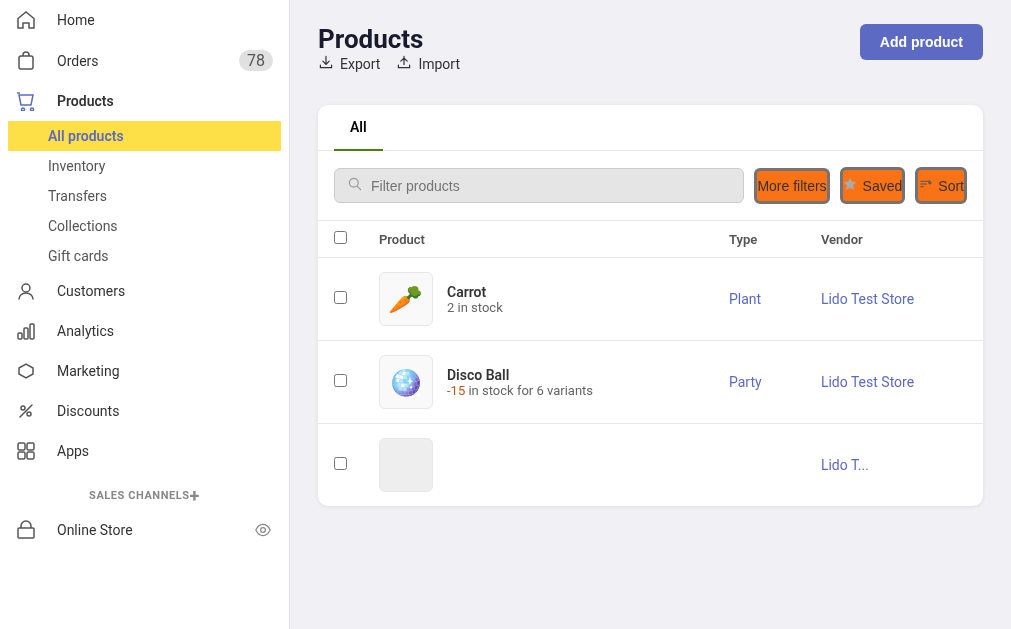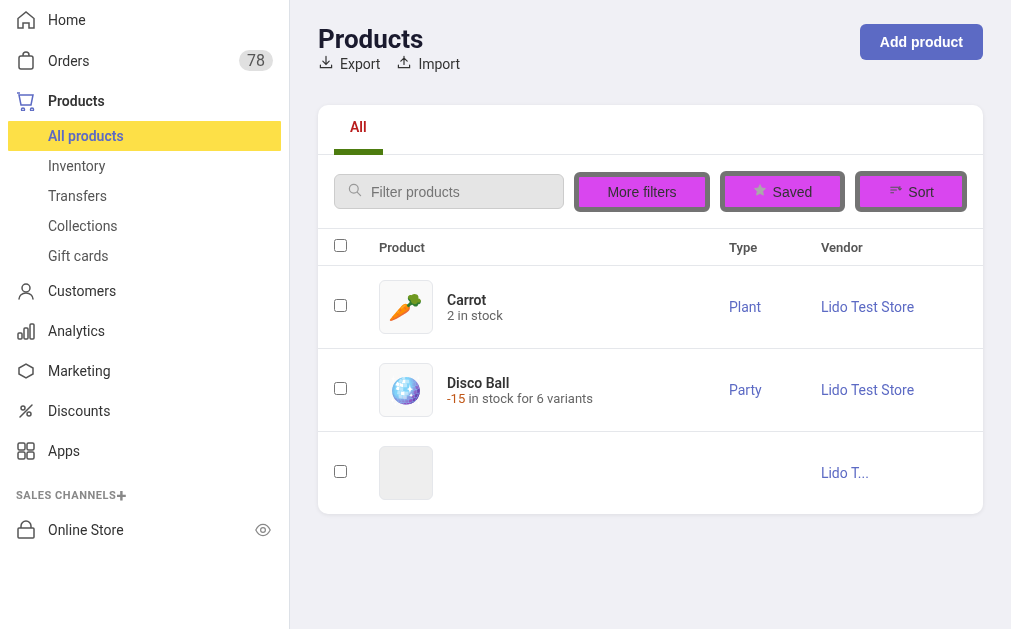--- a/index.html
+++ b/index.html
@@ -17,21 +17,21 @@
       overflow-y: auto;
       padding-bottom: 20px;
     }
 
     .sidebar-nav-item {
       display: flex;
       align-items: center;
       padding: 10px 16px;
       cursor: pointer;
       color: #333;
-      gap: 12px;
+      gap: 21px;
       font-size: 14px;
     }
     .sidebar-nav-item .icon { width: 20px; height: 20px; display: flex; align-items: center; justify-content: center; flex-shrink: 0; }
     .sidebar-nav-item .label { flex: 1; }
     .sidebar-nav-item .badge {
       background: #e0e0e0;
       border-radius: 20px;
       padding: 1px 8px;
       font-size: 16px;
       color: #555;
@@ -57,21 +57,21 @@
 
     .sidebar-section-label {
       padding: 14px 16px 4px 16px;
       font-size: 11px;
       font-weight: 700;
       color: #888;
       letter-spacing: 0.05em;
       text-transform: uppercase;
       display: flex;
       align-items: center;
-      justify-content: flex-start;
+      justify-content: center;
     }
     .sidebar-section-label .plus-icon { cursor: pointer; color: #888; font-size: 18px; }
 
     
     .sidebar::-webkit-scrollbar { width: 4px; }
     .sidebar::-webkit-scrollbar-thumb { background: #ccc; border-radius: 4px; }
 
     
     .main {
       flex: 1;
@@ -142,22 +142,22 @@
     }
     .tab {
       padding: 14px 16px;
       cursor: pointer;
       font-size: 14px;
       color: #666;
       border-bottom: 2px solid transparent;
       margin-bottom: -1px;
     }
     .tab.active {
-      color: #b91c1c;
-      border-bottom: 6px solid #4d7c0f;
+      color: #000000;
+      border-bottom: 2px solid #4d7c0f;
       font-weight: 600;
     }
 
     
     .filter-row {
       display: flex;
       gap: 10px;
       padding: 16px;
       border-bottom: 1px solid #e5e7eb;
       align-items: center;
@@ -174,25 +174,25 @@
     }
     .filter-input-wrap input {
       border: none;
       outline: none;
       font-size: 14px;
       color: #333;
       width: 100%;
       background: transparent;
     }
     .filter-btn {
-      border: 5px solid #737373;
+      border: 3px solid #737373;
       border-radius: 6px;
-      padding: 7px 28px;
-      font-size: 14px;
-      background: #d946ef;
+      padding: 7px 0;
+      font-size: 14px;
+      background: #f97316;
       cursor: pointer;
       color: #333;
       white-space: nowrap;
     }
     .filter-btn.saved, .filter-btn.sort {
       display: flex;
       align-items: center;
       gap: 6px;
     }
 

